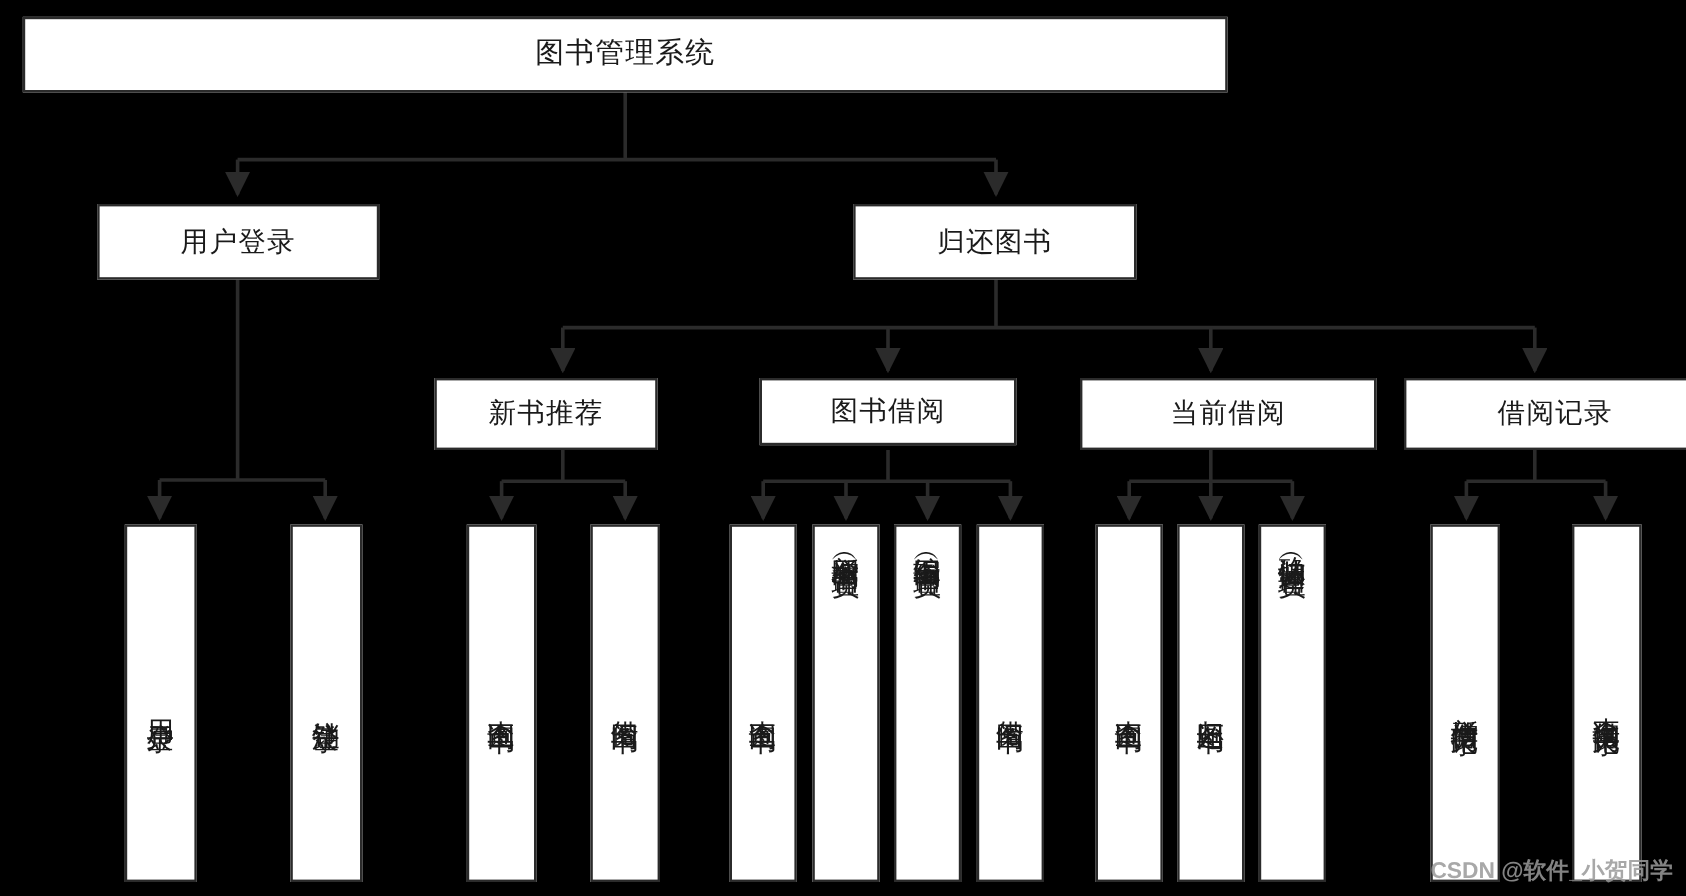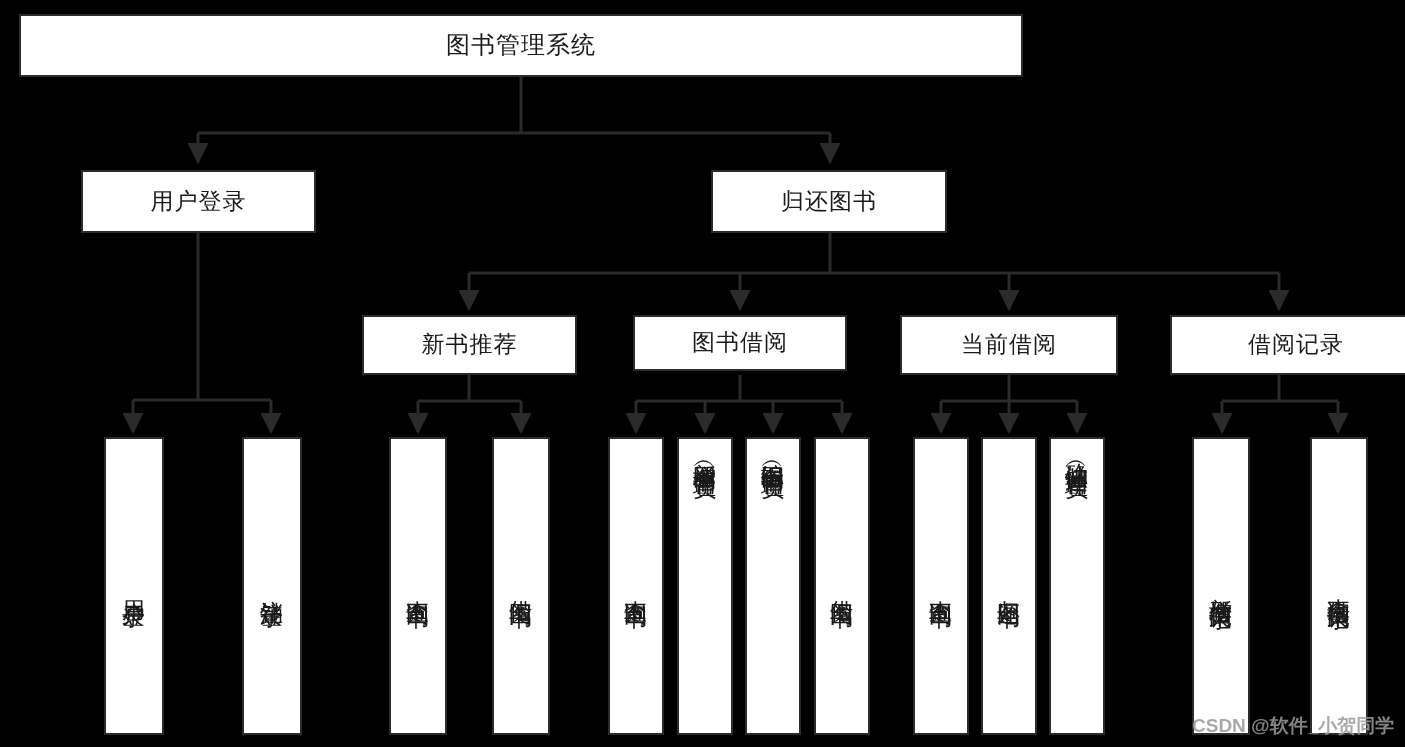--- a/index.html
+++ b/index.html
@@ -135,27 +135,27 @@
     <span class="label">图书管理系统</span>
   </div>
 
   <div class="node horiz" style="left:81px; top:170px; width:235px; height:63px;">
     <span class="label">用户登录</span>
   </div>
   <div class="node horiz" style="left:711px; top:170px; width:236px; height:63px;">
     <span class="label">归还图书</span>
   </div>
 
-  <div class="node horiz" style="left:362px; top:315px; width:215px; height:60px;">
+  <div class="node horiz" style="left:362px; top:315px; width:186px; height:60px;">
     <span class="label">新书推荐</span>
   </div>
   <div class="node horiz" style="left:633px; top:315px; width:214px; height:56px;">
     <span class="label">图书借阅</span>
   </div>
-  <div class="node horiz" style="left:900px; top:315px; width:218px; height:60px;">
+  <div class="node horiz" style="left:900px; top:315px; width:247px; height:60px;">
     <span class="label">当前借阅</span>
   </div>
   <div class="node horiz" style="left:1170px; top:315px; width:252px; height:60px;">
     <span class="label">借阅记录</span>
   </div>
 
   <div class="node leaf centered" style="left:104px; top:437px; width:60px; height:298px;">
     <span class="label">用户登录</span>
   </div>
   <div class="node leaf centered" style="left:242px; top:437px; width:60px; height:298px;">

